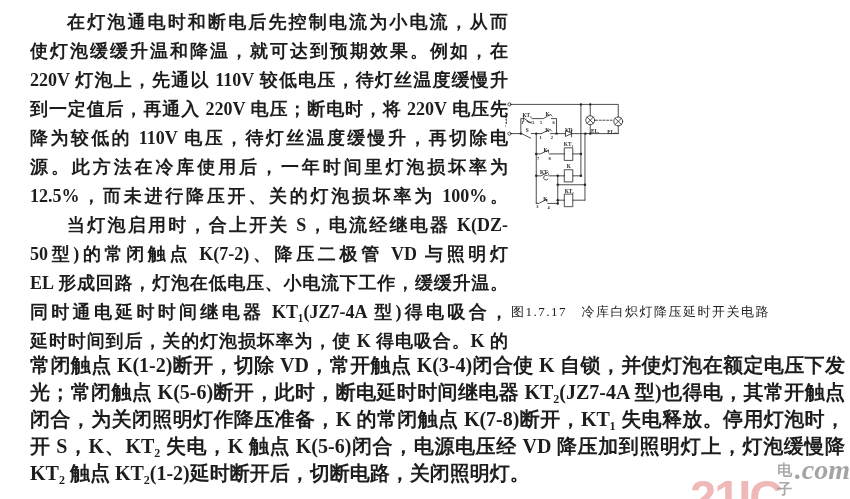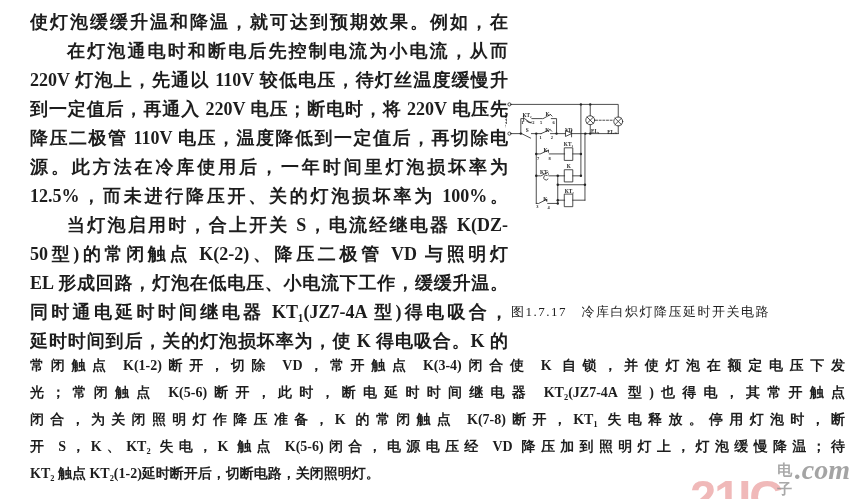--- a/index.html
+++ b/index.html
@@ -11,21 +11,21 @@
   .coltext{position:absolute;left:30px;top:8px;width:478px;}
   .tl{
     height:29px;line-height:29px;font-size:18px;font-weight:600;
     text-align:justify;text-align-last:justify;overflow:hidden;
   }
   .tl.indent{text-indent:37px;}
   .tl.pend{text-align-last:justify;}
   
   .fulltext{position:absolute;left:30px;top:352px;width:815px;}
   .fl{
-    height:27px;line-height:27px;font-size:14px;font-weight:600;
+    height:27px;line-height:27px;font-size:20px;font-weight:600;
     text-align:justify;text-align-last:justify;overflow:hidden;
   }
   .fl.last{text-align-last:left;}
   
   .figure{position:absolute;left:505px;top:10px;width:345px;height:300px;}
   .figure svg{display:block;}
   .figure text{font-family:"Liberation Serif","DejaVu Serif",serif;font-weight:700;fill:#1d1d1d;}
   .caption{
     position:absolute;left:511px;top:303px;width:330px;
     font-size:13px;font-weight:400;letter-spacing:1.5px;white-space:nowrap;
@@ -54,29 +54,29 @@
 
   <div class="watermark">
     <span class="wm-brand">21IC</span>
     <span class="wm-right">
       <span class="wm-site">电子网</span>
       <span class="wm-suffix">.com</span>
     </span>
   </div>
 
   <div class="coltext">
+    <div class="tl indent">在灯泡通电时和断电后先控制电流为小电流，从而</div>
     <div class="tl">使灯泡缓缓升温和降温，就可达到预期效果。例如，在</div>
-    <div class="tl indent">在灯泡通电时和断电后先控制电流为小电流，从而</div>
     <div class="tl">220V 灯泡上，先通以 110V 较低电压，待灯丝温度缓慢升</div>
     <div class="tl">到一定值后，再通入 220V 电压；断电时，将 220V 电压先</div>
-    <div class="tl">降压二极管 110V 电压，温度降低到一定值后，再切除电</div>
+    <div class="tl">降为较低的 110V 电压，待灯丝温度缓慢升，再切除电</div>
     <div class="tl">源。此方法在冷库使用后，一年时间里灯泡损坏率为</div>
     <div class="tl pend">12.5%，而未进行降压开、关的灯泡损坏率为 100%。</div>
     <div class="tl indent">当灯泡启用时，合上开关 S，电流经继电器 K(DZ-</div>
-    <div class="tl">50型)的常闭触点 K(2-2)、降压二极管 VD 与照明灯</div>
+    <div class="tl">50型)的常闭触点 K(7-2)、降压二极管 VD 与照明灯</div>
     <div class="tl">EL 形成回路，灯泡在低电压、小电流下工作，缓缓升温。</div>
     <div class="tl">同时通电延时时间继电器 KT₁(JZ7-4A 型)得电吸合，</div>
     <div class="tl">延时时间到后，关的灯泡损坏率为，使 K 得电吸合。K 的</div>
   </div>
 
   <div class="fulltext">
     <div class="fl">常闭触点 K(1-2)断开，切除 VD，常开触点 K(3-4)闭合使 K 自锁，并使灯泡在额定电压下发</div>
     <div class="fl">光；常闭触点 K(5-6)断开，此时，断电延时时间继电器 KT₂(JZ7-4A 型)也得电，其常开触点</div>
     <div class="fl">闭合，为关闭照明灯作降压准备，K 的常闭触点 K(7-8)断开，KT₁ 失电释放。停用灯泡时，断</div>
     <div class="fl">开 S，K、KT₂ 失电，K 触点 K(5-6)闭合，电源电压经 VD 降压加到照明灯上，灯泡缓慢降温；待</div>

